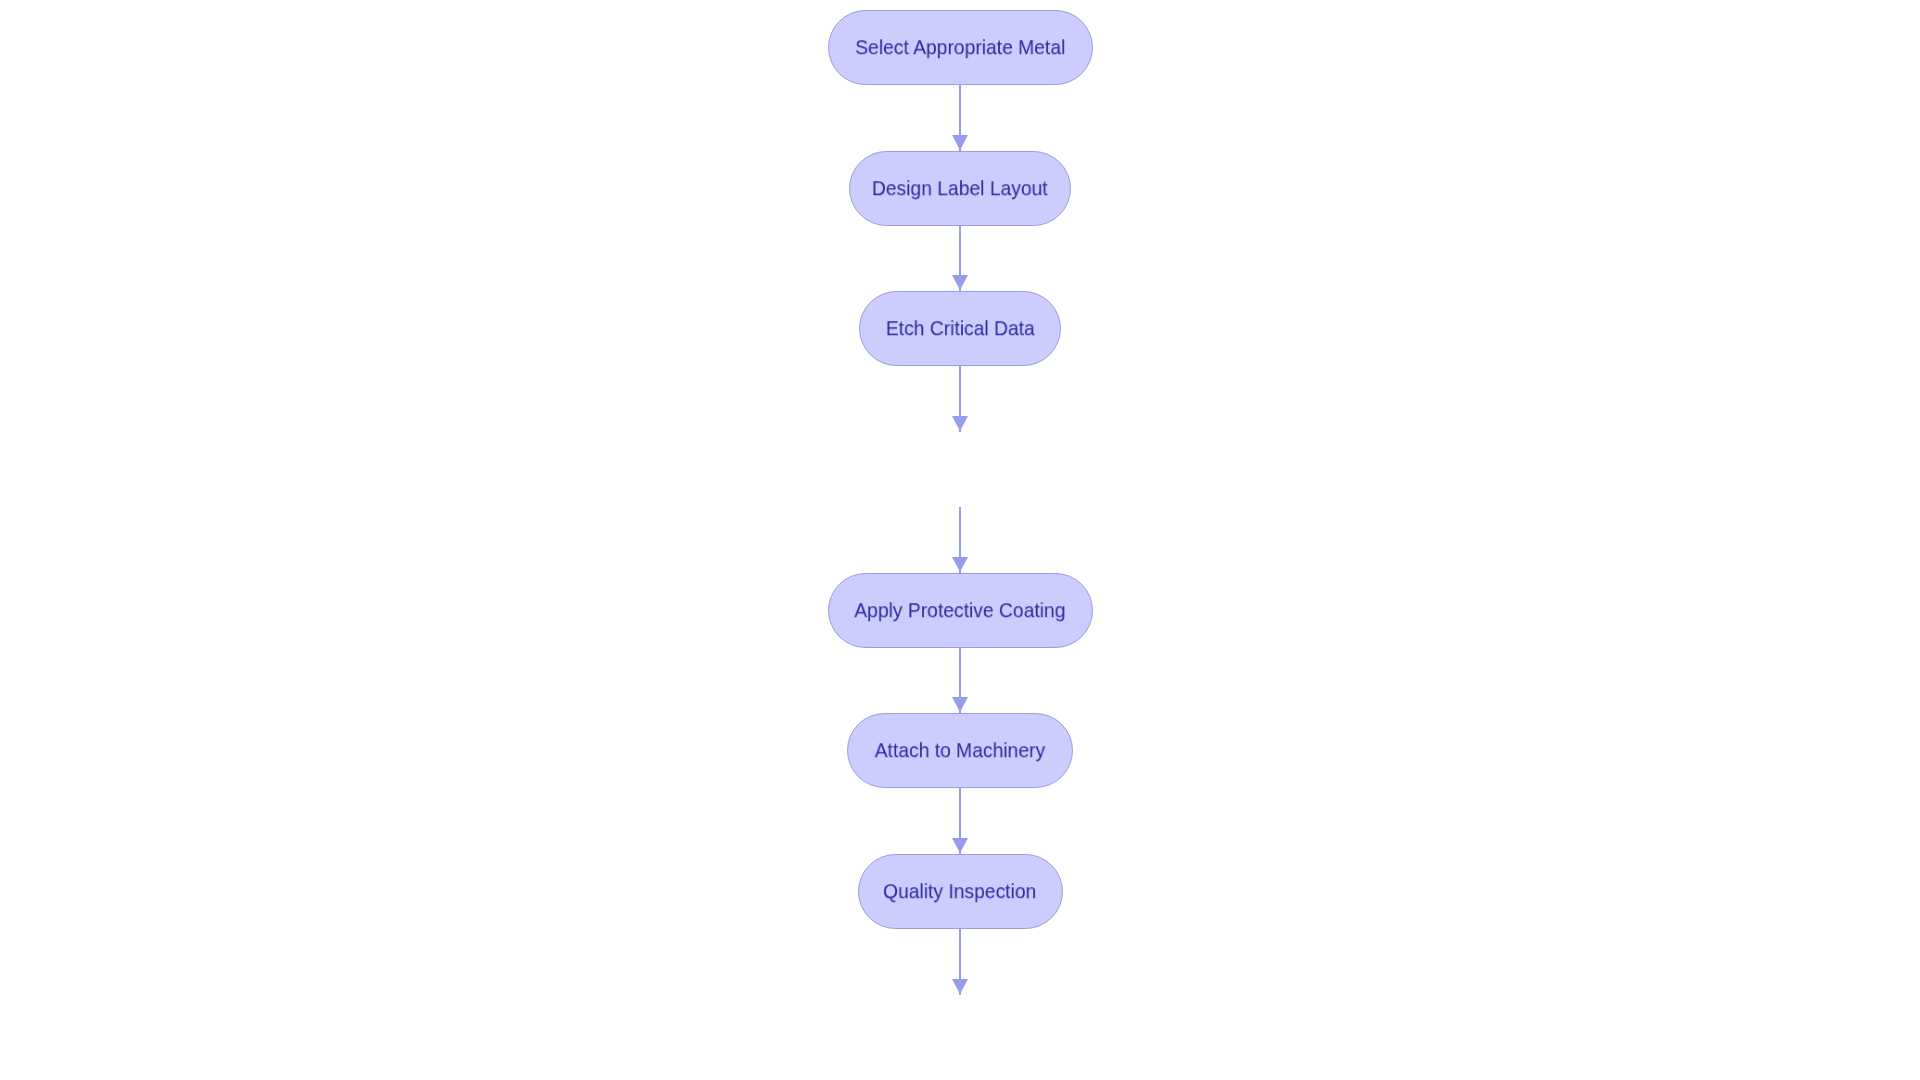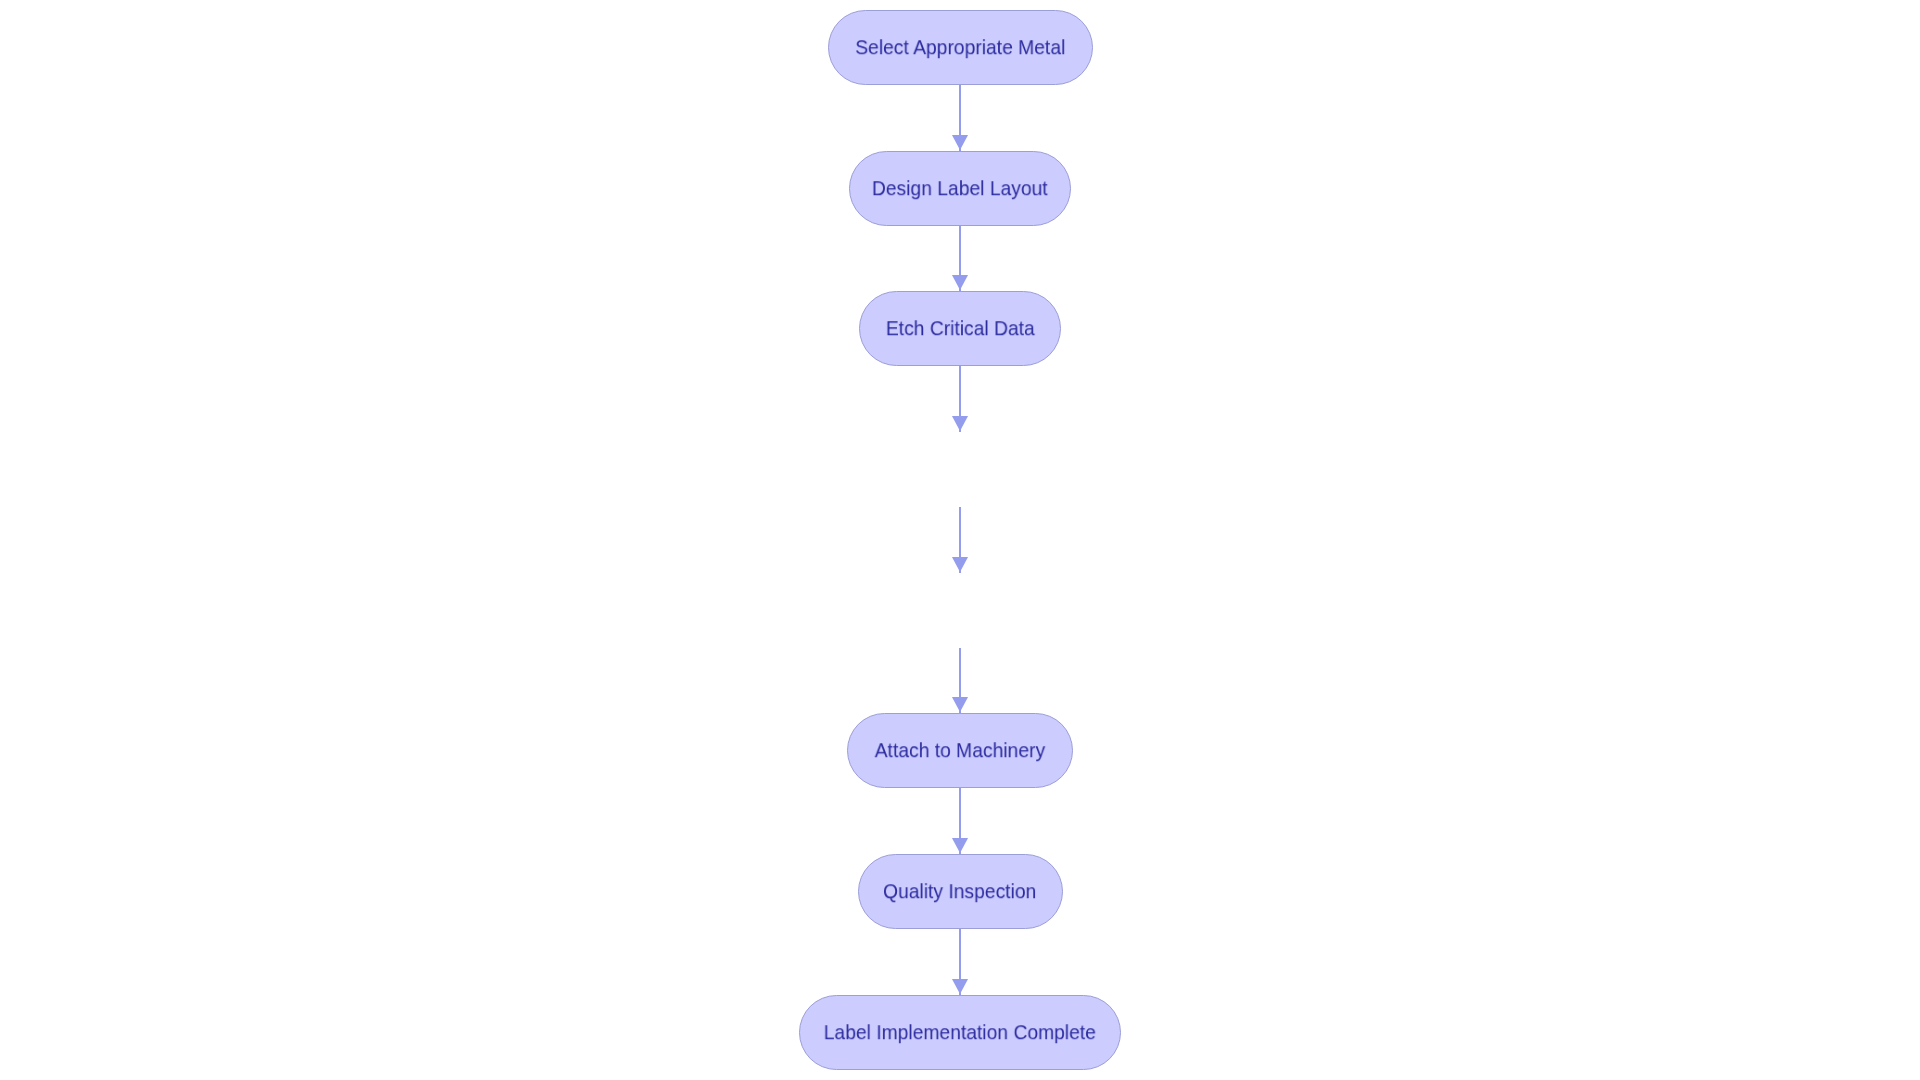--- a/index.html
+++ b/index.html
@@ -79,23 +79,23 @@
 
   <div class="node" style="left: 827.5px; top: 9.9px; width: 265px; height: 75px; background: rgb(204, 204, 255); border-color: rgb(155, 158, 215);">
     <span class="node-label" style="color: rgb(43, 43, 158);">Select Appropriate Metal</span>
   </div>
   <div class="node" style="left: 849px; top: 150.6px; width: 222px; height: 75px; background: rgb(204, 204, 255); border-color: rgb(155, 158, 215);">
     <span class="node-label" style="color: rgb(43, 43, 158);">Design Label Layout</span>
   </div>
   <div class="node" style="left: 859px; top: 291.3px; width: 202px; height: 75px; background: rgb(204, 204, 255); border-color: rgb(155, 158, 215);">
     <span class="node-label" style="color: rgb(43, 43, 158);">Etch Critical Data</span>
   </div>
+  <div class="node" style="left: 827.5px; top: 572.7px; width: 265px; height: 75px; background: rgb(204, 204, 255); border-color: rgb(155, 158, 215);">
+    <span class="node-label" style="color: rgb(43, 43, 158);">Apply Protective Coating</span>
+  </div>
   <div class="node" style="left: 847px; top: 713.4px; width: 226px; height: 75px; background: rgb(204, 204, 255); border-color: rgb(155, 158, 215); text-align: center;">
     <span class="node-label" style="color: rgb(43, 43, 158);">Attach to Machinery</span>
   </div>
   <div class="node" style="left: 857.5px; top: 854.1px; width: 205px; height: 75px; background: rgb(204, 204, 255); border-color: rgb(155, 158, 215); text-align: right;">
     <span class="node-label" style="color: rgb(43, 43, 158);">Quality Inspection</span>
   </div>
-  <div class="node" style="left: 799px; top: 994.8px; width: 322px; height: 75px; background: rgb(204, 204, 255); border-color: rgb(155, 158, 215);">
-    <span class="node-label" style="color: rgb(43, 43, 158);">Label Implementation Complete</span>
-  </div>
 
 </div>
 
 </body></html>

